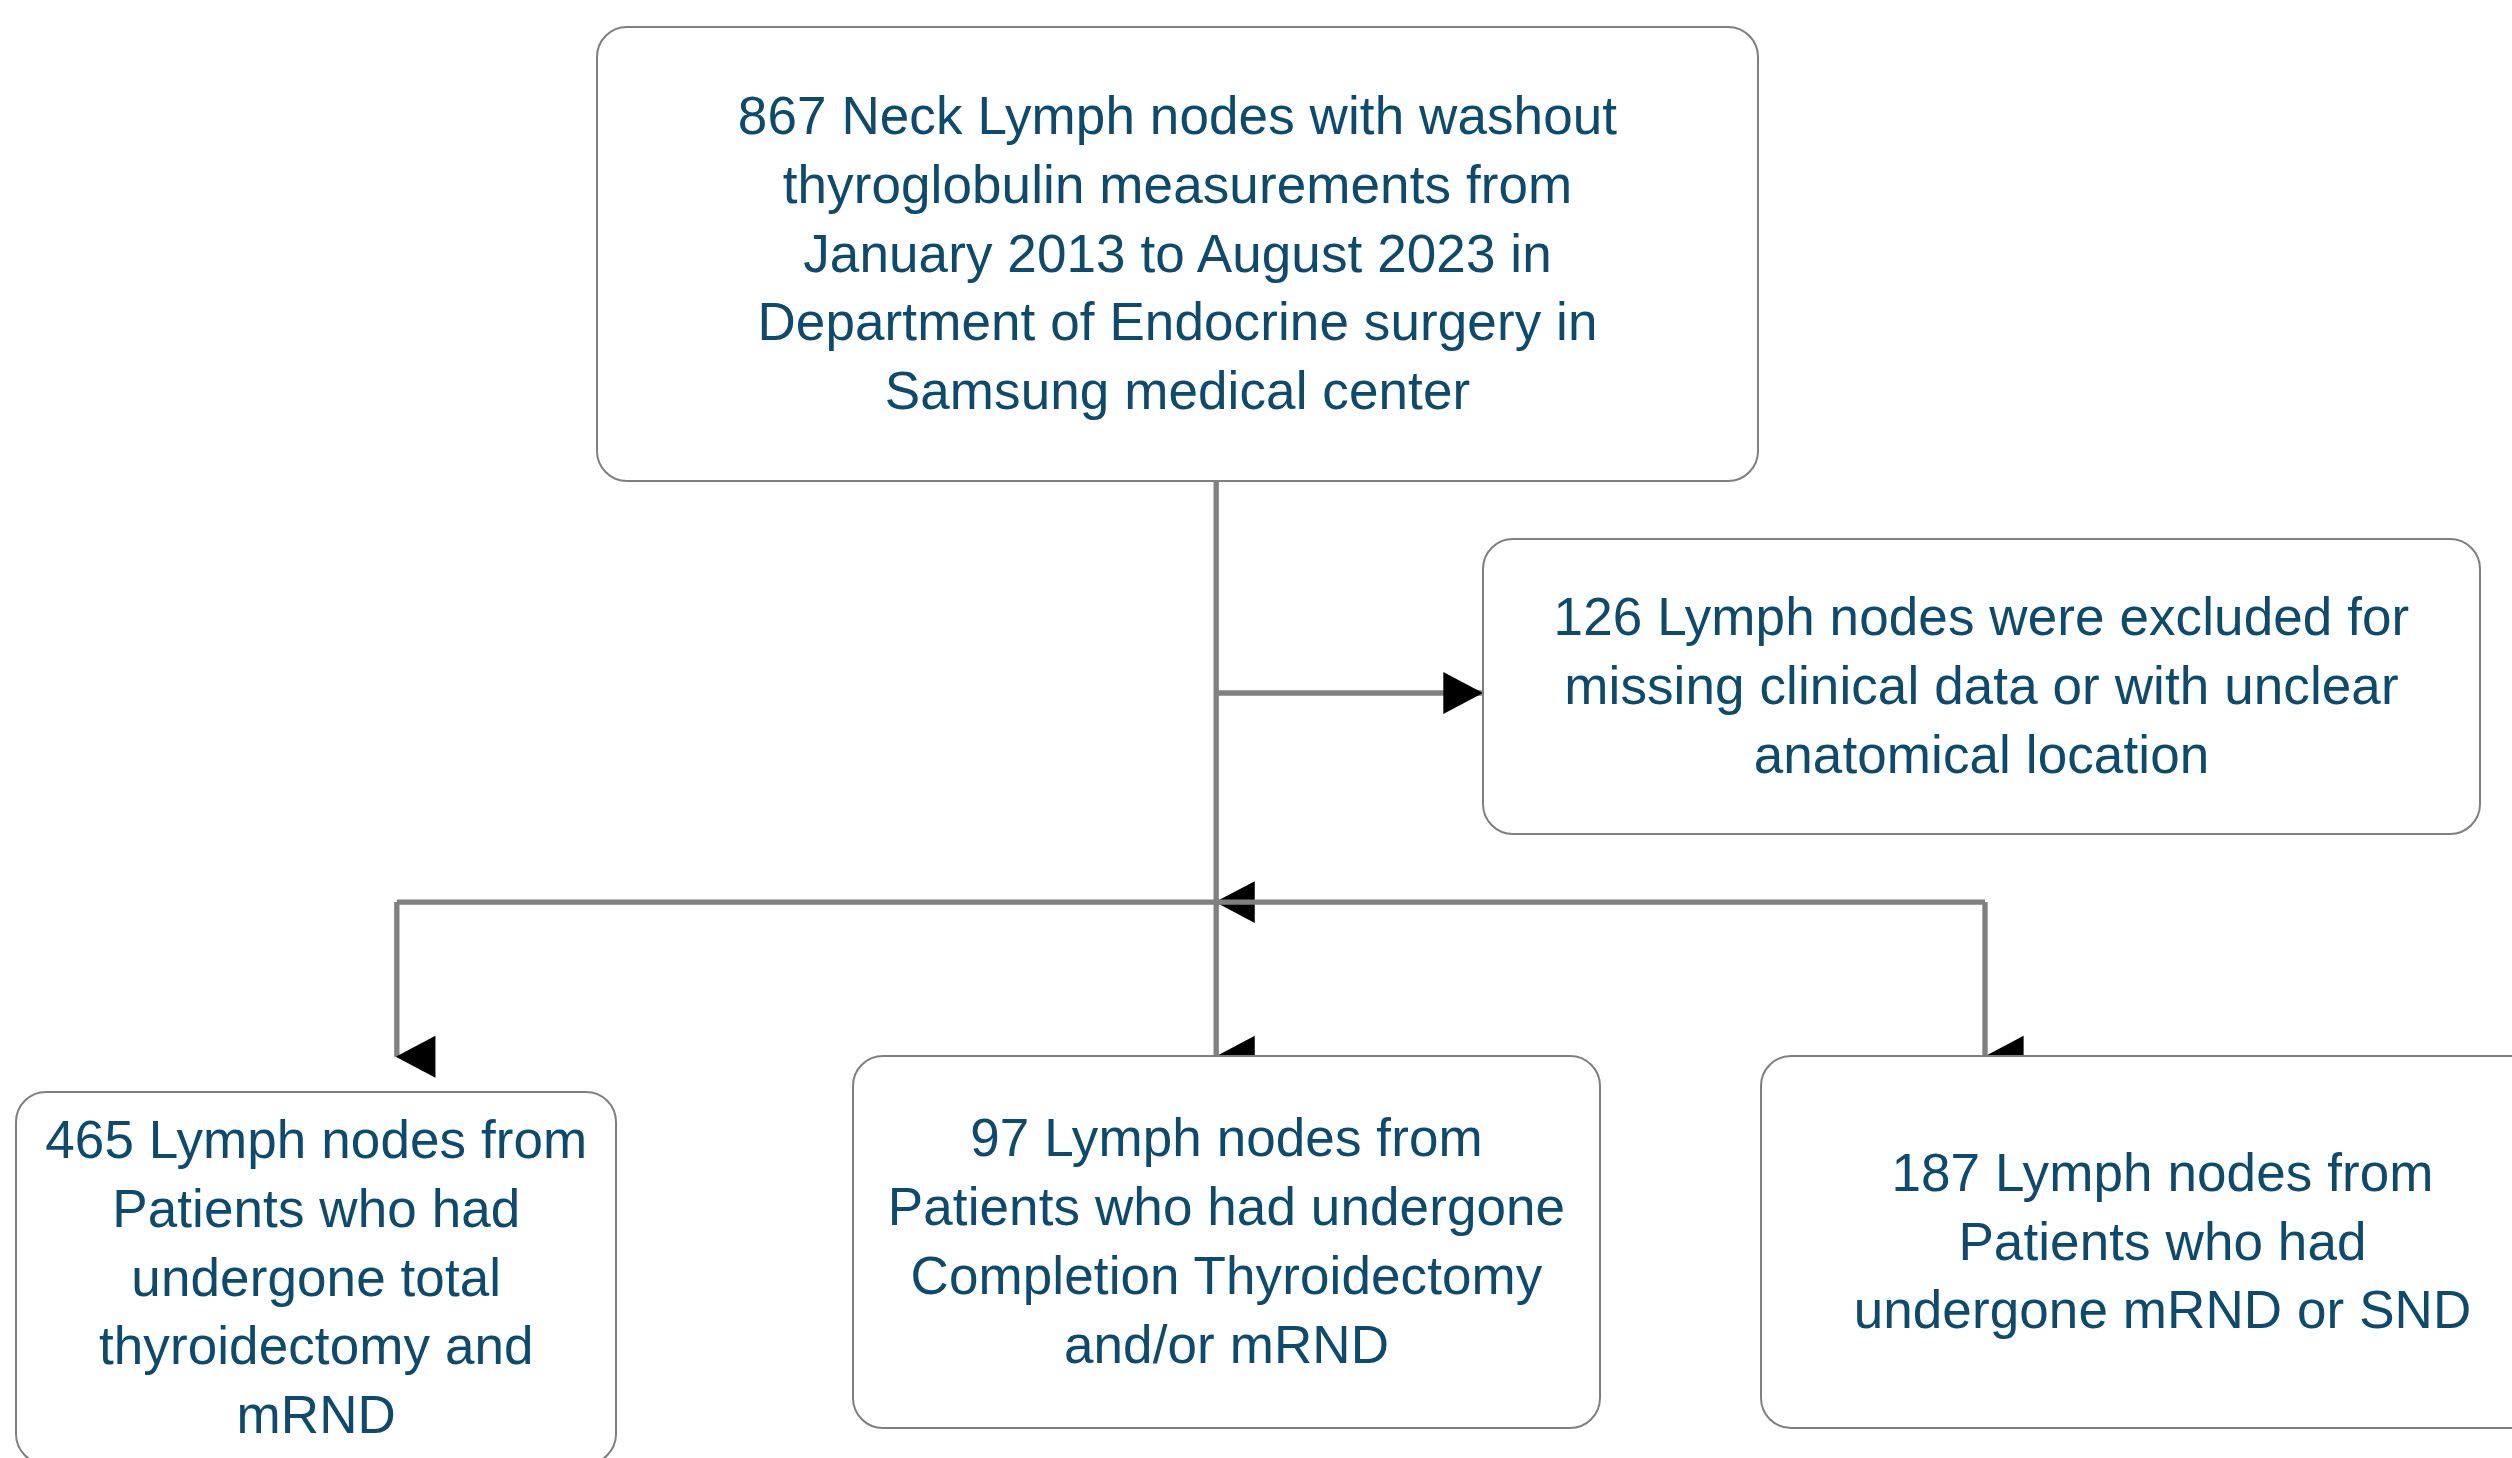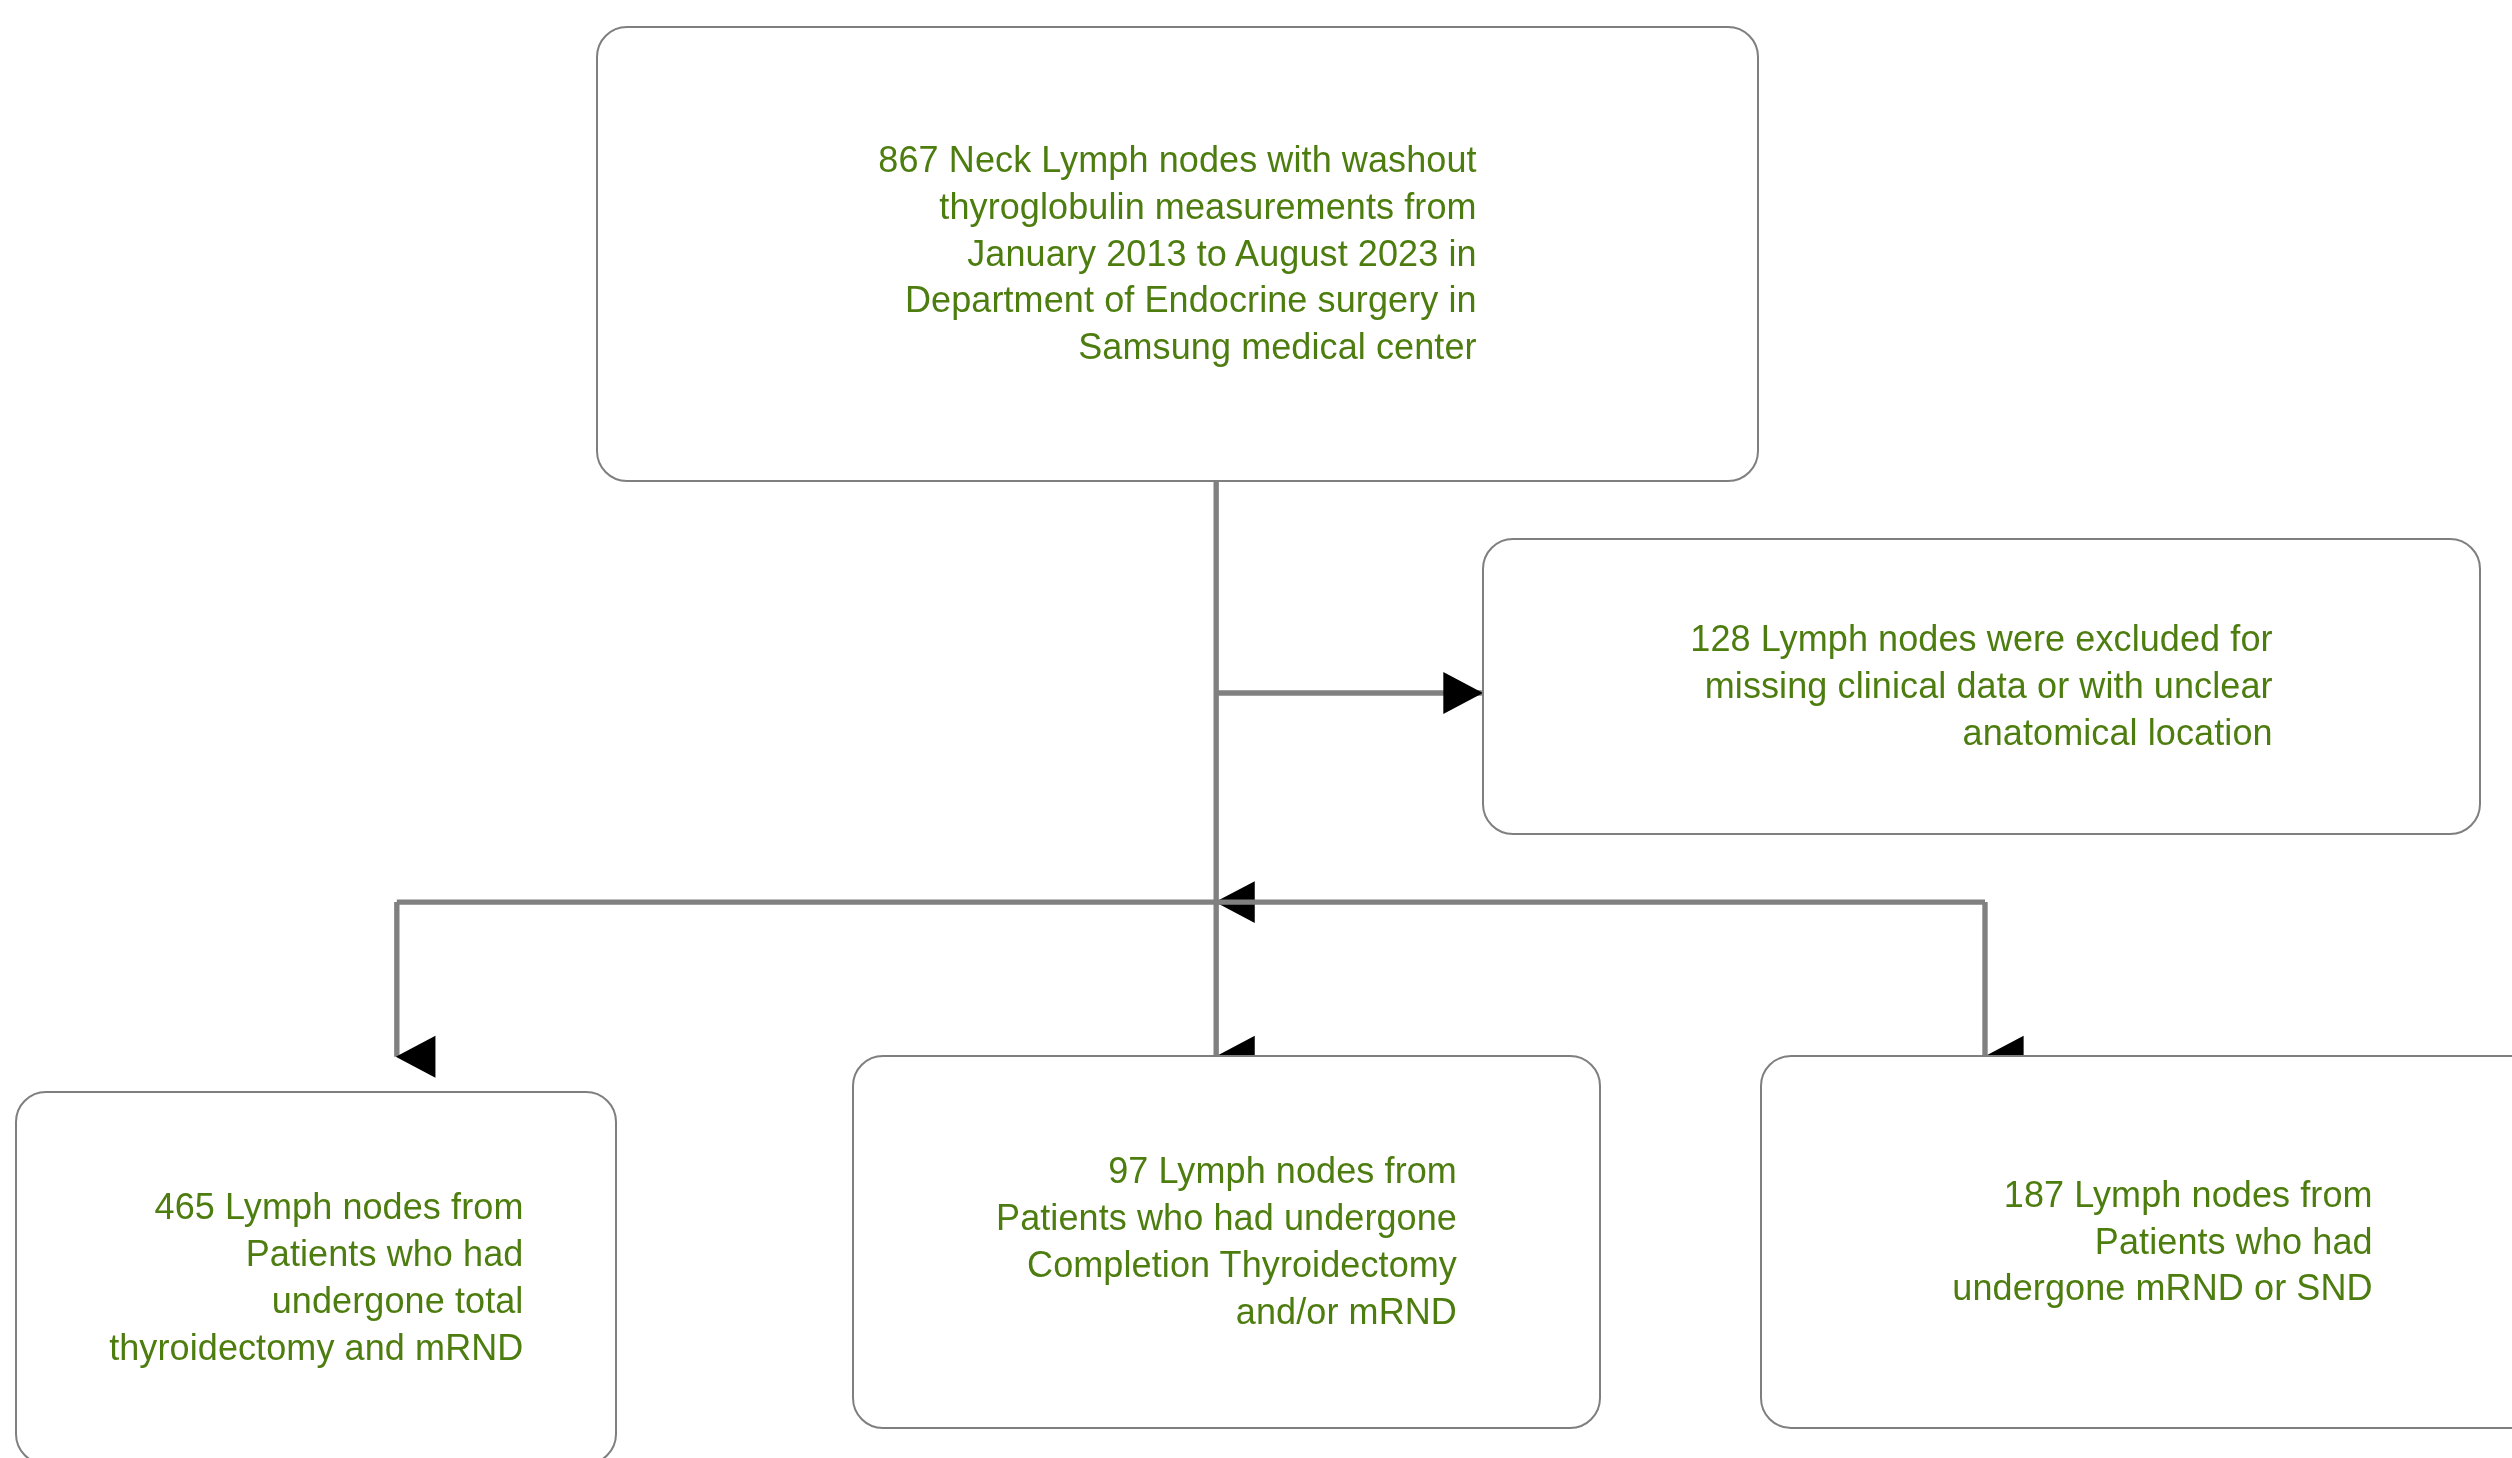--- a/index.html
+++ b/index.html
@@ -29,27 +29,26 @@
     border: 2.3px solid #7f7f7f;
     border-radius: 31px;
     background: #ffffff;
     display: flex;
     align-items: center;
     justify-content: center;
     text-align: center;
     z-index: 2;
   }
   .node-text {
-    color: #4d7c0f;
-    font-size: 36px;
+    color: #0c4a6e;
+    font-size: 53px;
     line-height: 1.30;
     letter-spacing: 0.1px;
     padding: 0 26px;
     white-space: pre-line;
-    text-align: right;
   }
 
   
   #box-source   { left: 596px;  top: 26px;   width: 1163px; height: 456px; }
   #box-excluded { left: 1482px; top: 538px;  width: 999px; height: 297px; }
   #box-group-1  { left: 15.3px;   top: 1091px; width: 602px;  height: 374px; }
   #box-group-2  { left: 852px; top: 1055px; width: 749px;  height: 374px; }
   #box-group-3  { left: 1760px; top: 1055px; width: 805px; height: 374px; }
 
   #box-source   .node-text { padding: 0 92px; }
@@ -83,21 +82,21 @@
 
   <div class="node-box" id="box-source">
     <span class="node-text">867 Neck Lymph nodes with washout
 thyroglobulin measurements from
 January 2013 to August 2023 in
 Department of Endocrine surgery in
 Samsung medical center</span>
   </div>
 
   <div class="node-box" id="box-excluded">
-    <span class="node-text">128 Lymph nodes were excluded for
+    <span class="node-text">126 Lymph nodes were excluded for
 missing clinical data or with unclear
 anatomical location</span>
   </div>
 
   <div class="node-box" id="box-group-1">
     <span class="node-text">465 Lymph nodes from
 Patients who had
 undergone total
 thyroidectomy and mRND</span>
   </div>

